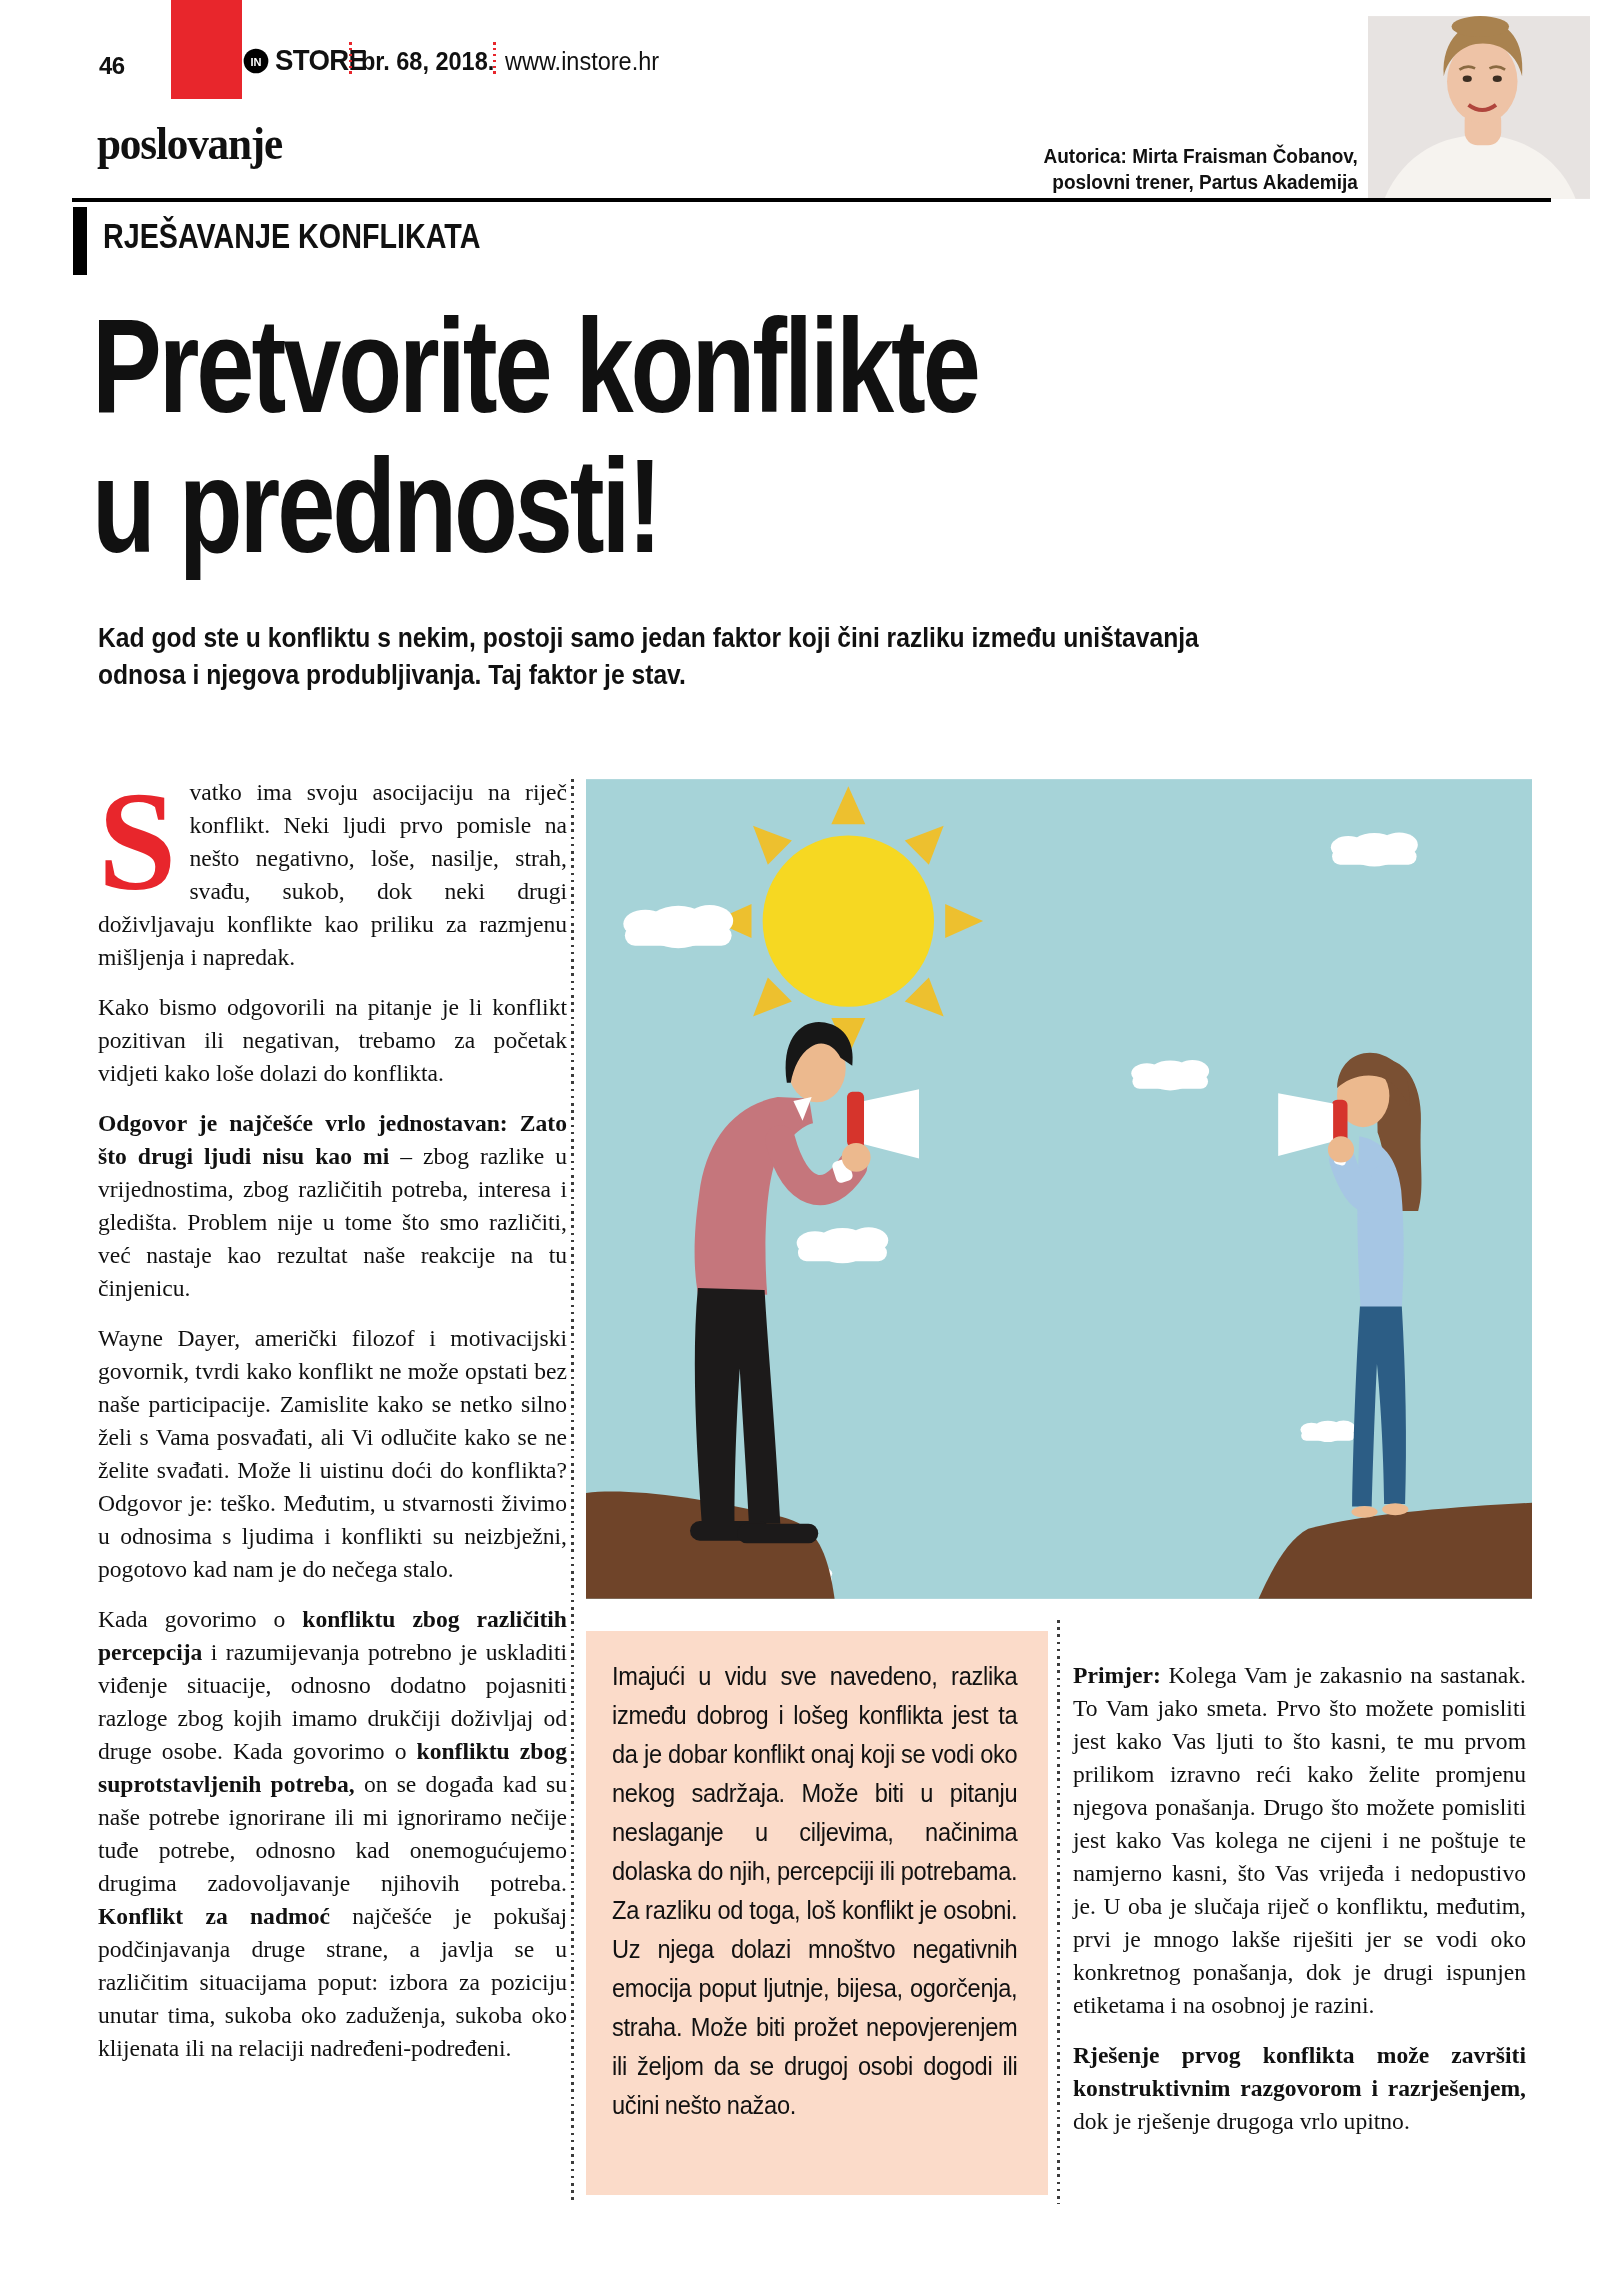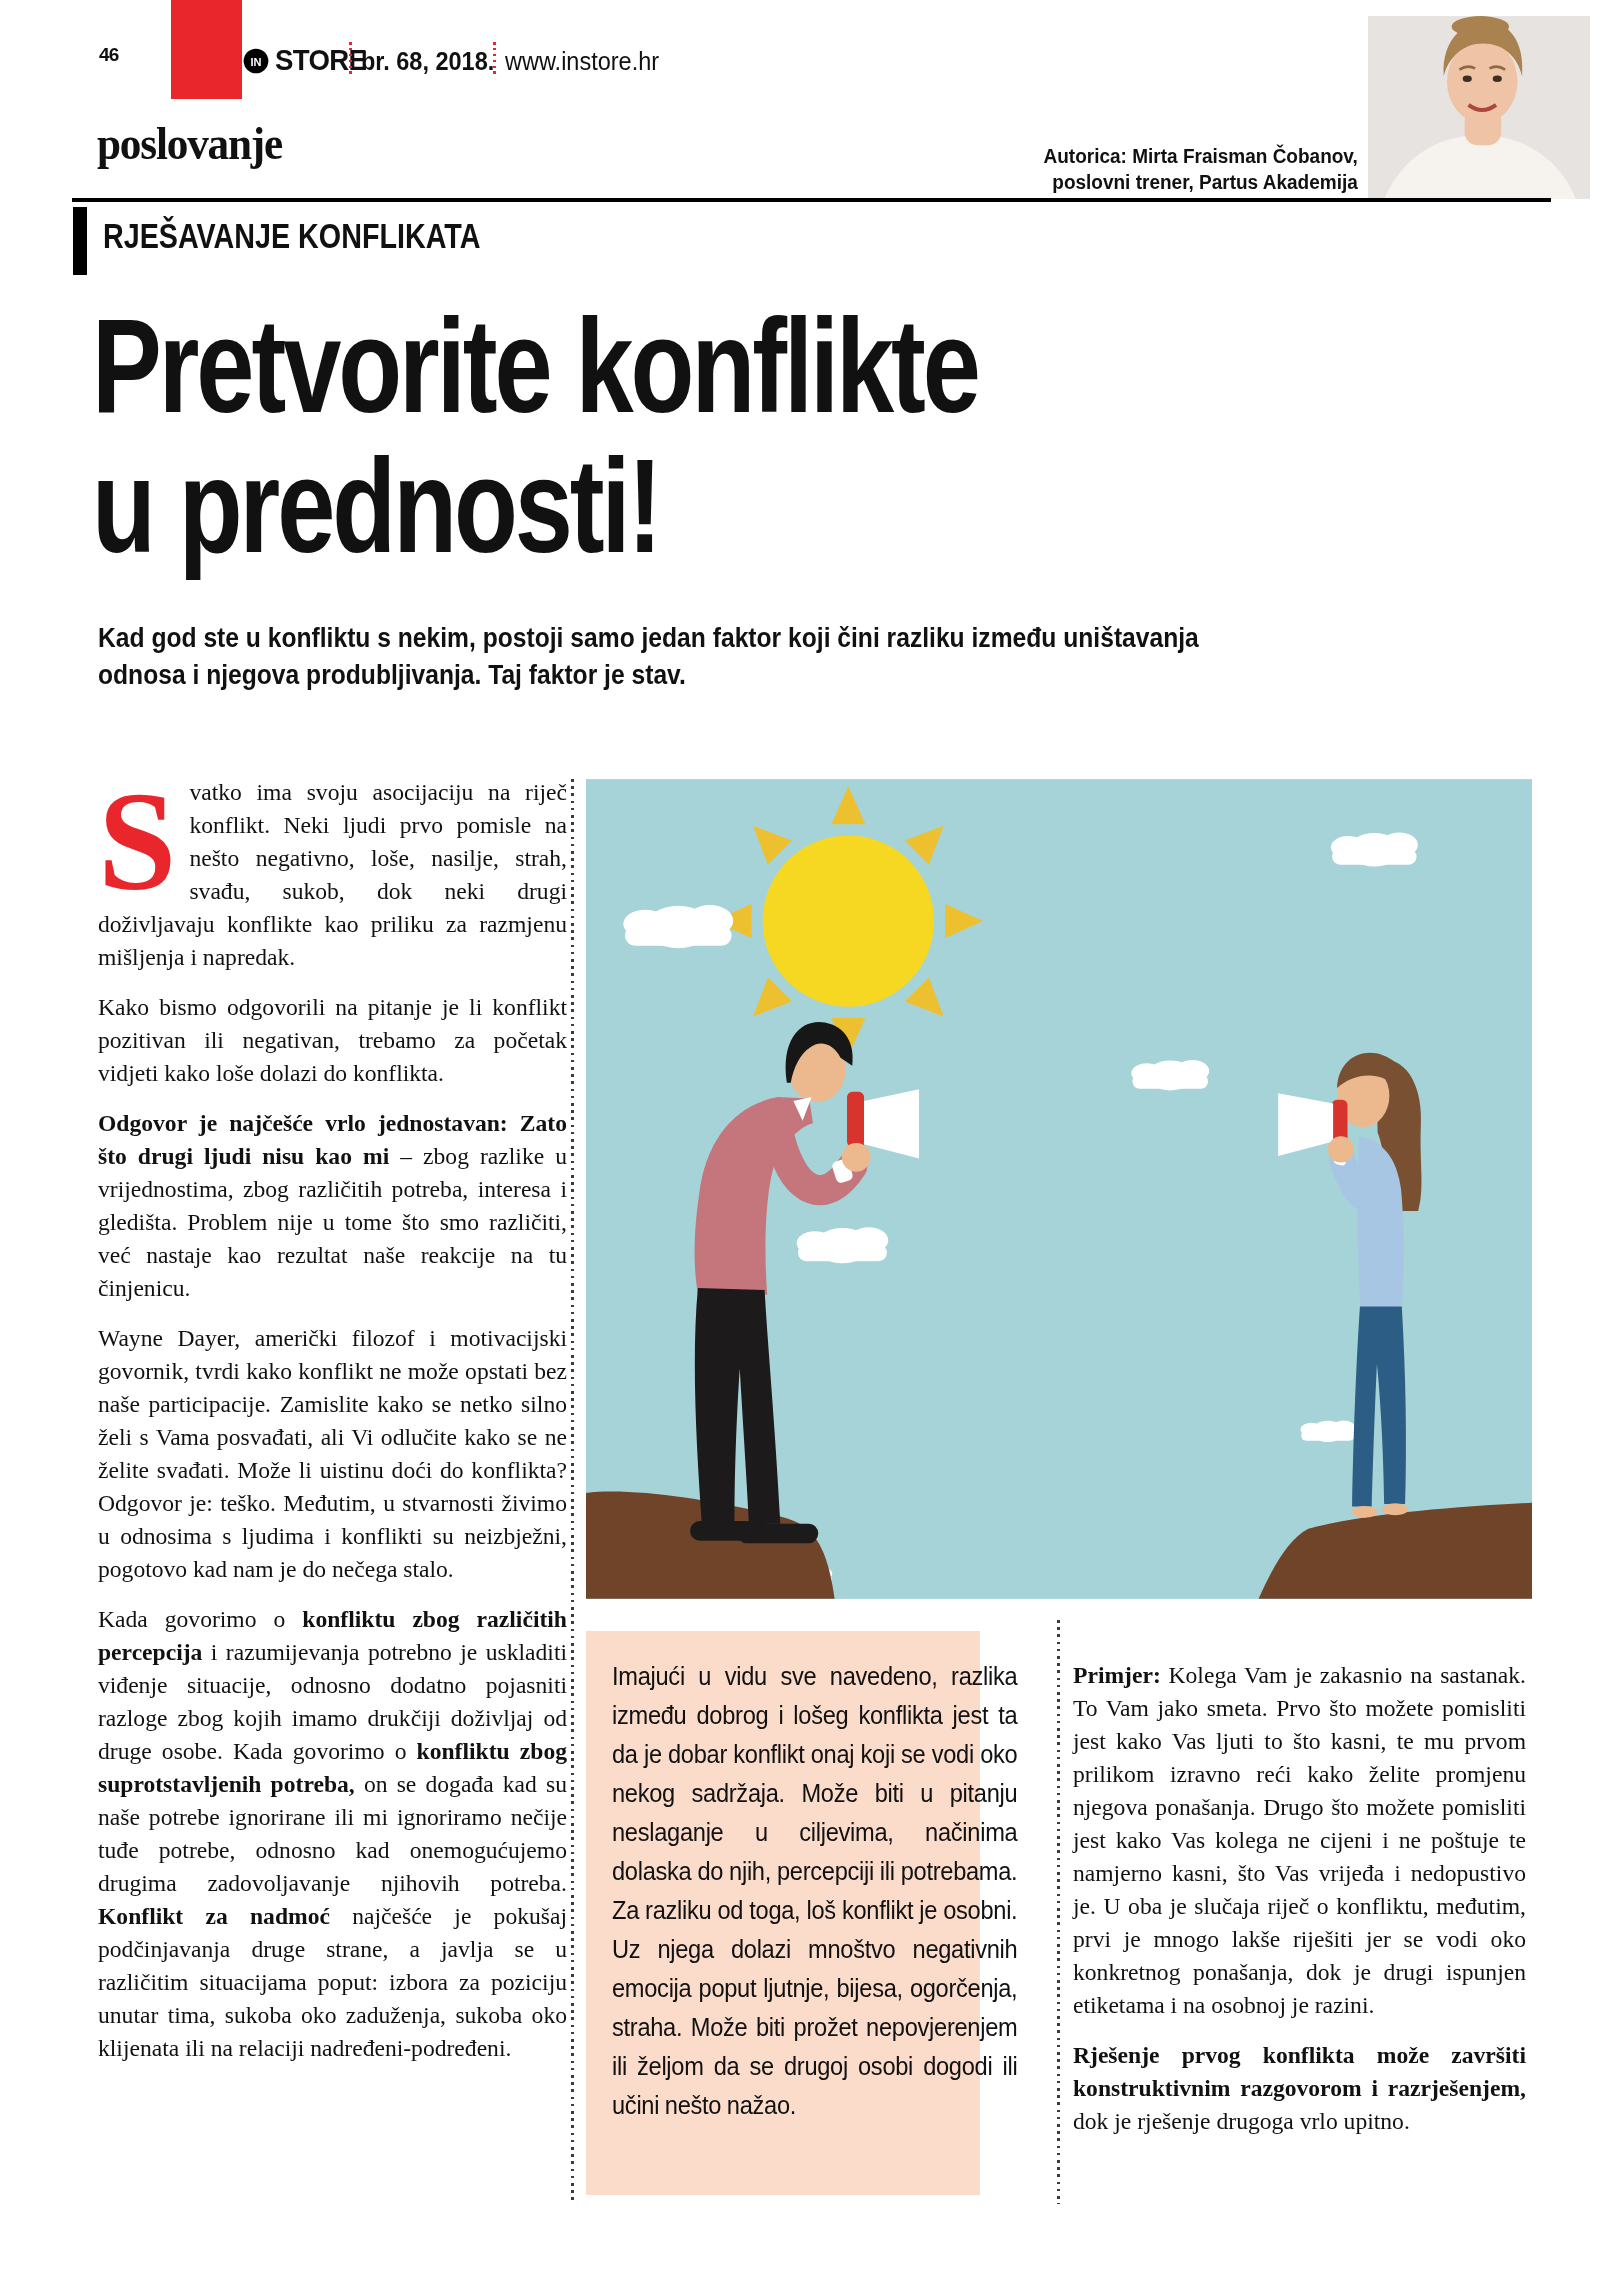--- a/index.html
+++ b/index.html
@@ -1,21 +1,21 @@
 <!DOCTYPE html>
 <html style="font-size:10.5px"><head>
 <meta charset="utf-8">
 <style>
   html,body{margin:0;padding:0;}
   body{width:1623px;height:2295px;background:#ffffff;position:relative;overflow:hidden;
        font-family:"Liberation Sans",sans-serif;color:#111;}
   .abs{position:absolute;}
 
   
-  .pageno{left:99px;top:44px;font-size:19px;font-weight:bold;letter-spacing:-0.7px;}
+  .pageno{left:99px;top:52px;font-size:24px;font-weight:bold;letter-spacing:-0.7px;}
   .redsquare{left:171px;top:0;width:71px;height:99px;background:#e8262c;}
   .inlogo{left:243px;top:48px;width:26px;height:26px;}
   .storeword{left:275px;top:43px;font-size:30px;font-weight:bold;letter-spacing:-0.7px;
              transform:scaleX(0.92);transform-origin:0 0;}
   .reddots{width:2.6px;background-image:repeating-linear-gradient(to bottom,#e8262c 0 2.6px,transparent 2.6px 5.9px);}
   .issue{left:361px;top:47px;font-size:25px;font-weight:bold;transform:scaleX(0.94);transform-origin:0 0;}
   .url{left:505px;top:47px;font-size:25px;font-weight:normal;transform:scaleX(0.94);transform-origin:0 0;}
   .section{left:97px;top:116px;font-family:"Liberation Serif",serif;font-weight:bold;
            font-size:47px;letter-spacing:-1.3px;transform:scaleX(0.92);transform-origin:0 0;}
   .authorbox{right:265px;top:143px;text-align:right;font-weight:bold;font-size:20px;line-height:26px;
@@ -41,21 +41,21 @@
   .dropcap{float:left;color:#e8262c;font-family:"Liberation Serif",serif;font-weight:bold;
            font-size:141px;line-height:122px;margin:3.9px 13px 0 0;}
   .vdots{width:2.6px;background-image:repeating-linear-gradient(to bottom,#3c3c3c 0 2.6px,transparent 2.6px 7.2px);}
   .sepL{left:571px;top:779px;height:1425px;}
   .sepR{left:1057px;top:1620px;height:584px;}
 
   
   .illu{left:586px;top:779px;width:946px;height:820px;}
 
   
-  .hlbox{left:586px;top:1631px;width:394px;height:564px;box-sizing:border-box;padding:26px 26px;}
+  .hlbox{left:586px;top:1631px;width:462px;height:564px;box-sizing:border-box;padding:26px 26px;}
   .hlinner{width:429px;font-size:25px;line-height:39px;letter-spacing:-0.3px;word-spacing:-0.7px;
            text-align:justify;transform:scaleX(0.945);transform-origin:0 0;}
 </style>
 </head>
 <body>
 
 <div class="abs pageno">46</div>
 
 <div class="abs redsquare"></div>
 

